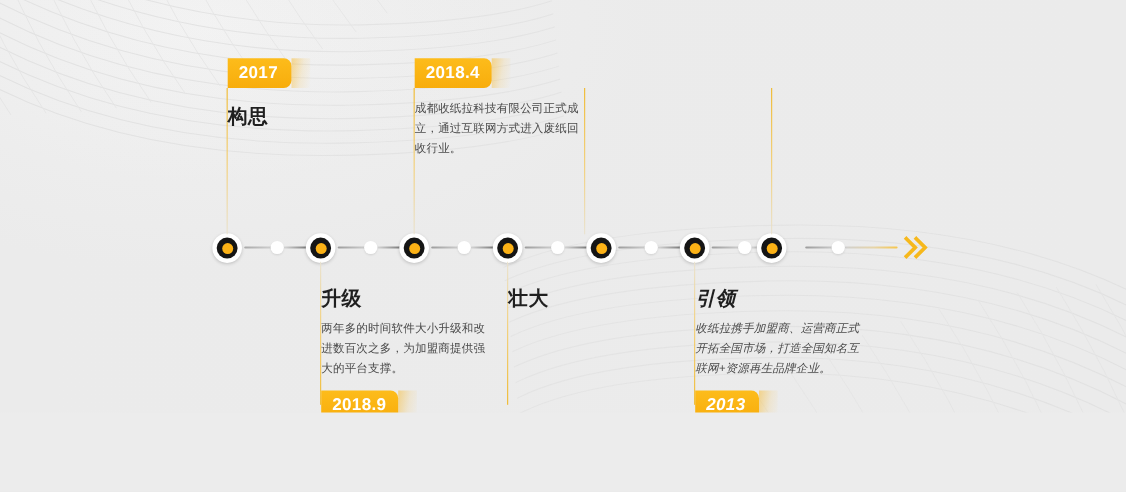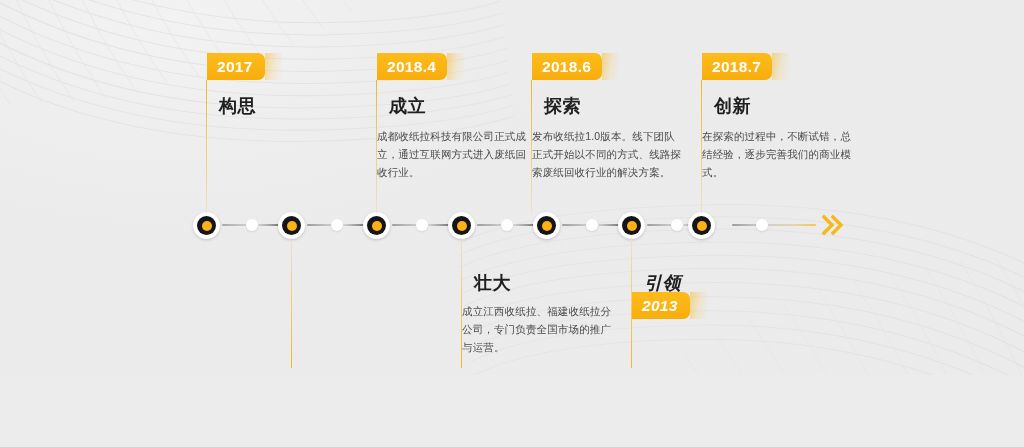--- a/index.html
+++ b/index.html
@@ -59,21 +59,21 @@
     color:#fff;font-size:15.5px;font-weight:700;letter-spacing:.3px;
     line-height:1;box-sizing:border-box;
   }
   .badge::after{
     content:"";position:absolute;left:100%;top:0;width:17px;height:100%;
     background:linear-gradient(100deg, rgba(247,190,60,.55) 0%, rgba(247,200,95,.18) 55%, rgba(247,200,95,0) 100%);
   }
   .badge-row{display:flex;}
   .card .title{
     font-size:18px;font-weight:700;color:#1f1f1f;letter-spacing:.5px;
-    line-height:1;margin:12px;
+    line-height:1;margin:0;
   }
   .card .body{
     font-size:10.5px;color:#4a4a4a;line-height:1.72;margin:0;
     letter-spacing:.15px;
   }
   .card.top .title{margin-top:17px;}
   .card.top .body{margin-top:10px;}
   .card.bot .title{margin-bottom:0;}
   .card.bot .body{margin-top:10px;margin-bottom:11px;}
 </style>
@@ -230,46 +230,38 @@
     <div class="badge-row">
       <div class="badge">2017</div>
     </div>
     <div class="title">构思</div>
   </div>
 
   <div class="card top" style="left:377px;top:53px;">
     <div class="badge-row">
       <div class="badge">2018.4</div>
     </div>
-    <div class="title">成立</div>
     <div class="body">成都收纸拉科技有限公司正式成立，通过互联网方式进入废纸回收行业。</div>
   </div>
 
-  <div class="card top" style="left:532px;top:53px;">
-    <div class="badge-row">
-      <div class="badge">2018.6</div>
-    </div>
-    <div class="title">探索</div>
-    <div class="body">发布收纸拉1.0版本。线下团队正式开始以不同的方式、线路探索废纸回收行业的解决方案。</div>
-  </div>
-
-  <div class="card top" style="left:702px;top:53px;">
-    <div class="badge-row">
-      <div class="badge">2018.7</div>
-    </div>
-    <div class="title">创新</div>
-    <div class="body">在探索的过程中，不断试错，总结经验，逐步完善我们的商业模式。</div>
-  </div>
-
+
+
+  <div class="card bot" style="left:292px;top:262px;">
+    <div class="title">升级</div>
+    <div class="body">两年多的时间软件大小升级和改进数百次之多，为加盟商提供强大的平台支撑。</div>
+    <div class="badge-row">
+      <div class="badge">2018.9</div>
+    </div>
+  </div>
 
   <div class="card bot" style="left:462px;top:262px;">
     <div class="title">壮大</div>
-    <div class="body">成立江西收纸拉、福建收纸拉分公司，专门负责全国市场的推广与运营。</div>
   </div>
 
   <div class="card bot" style="left:632px;top:262px;font-style:italic;">
     <div class="title">引领</div>
+    <div class="body">收纸拉携手加盟商、运营商正式开拓全国市场，打造全国知名互联网+资源再生品牌企业。</div>
     <div class="badge-row">
       <div class="badge">2013</div>
     </div>
   </div>
 
 </div>
 
 </body></html>

